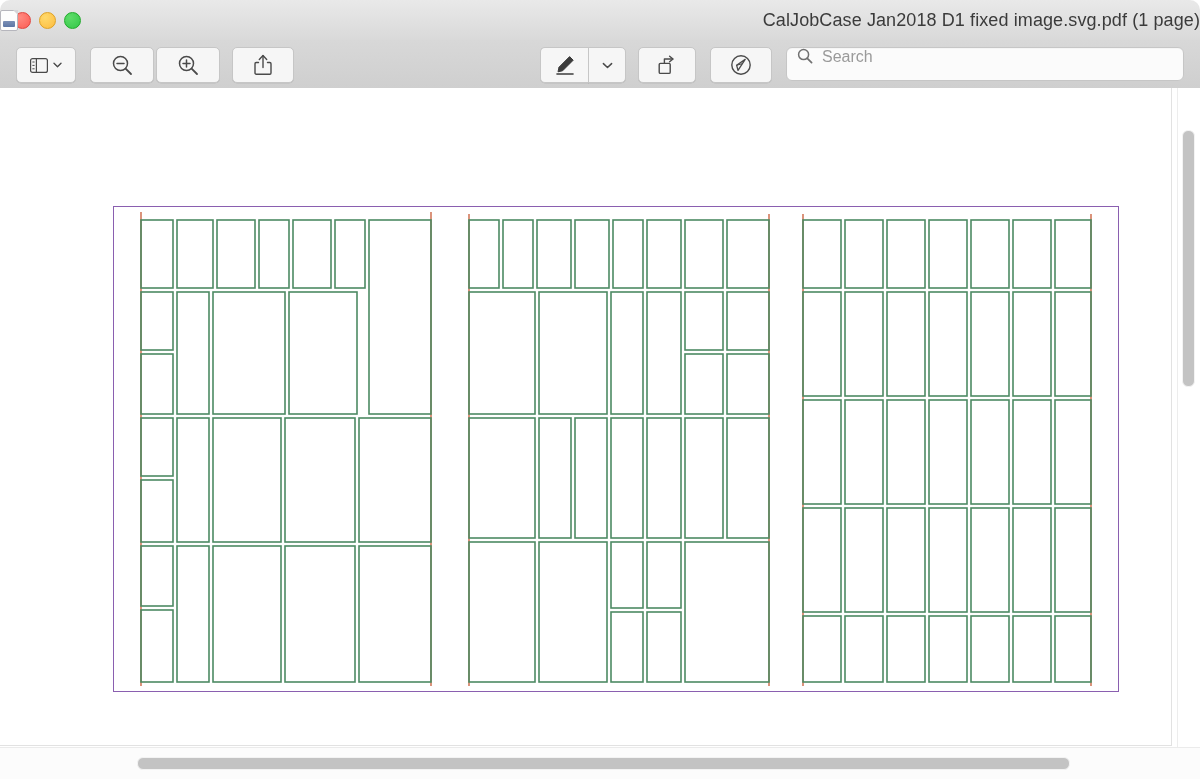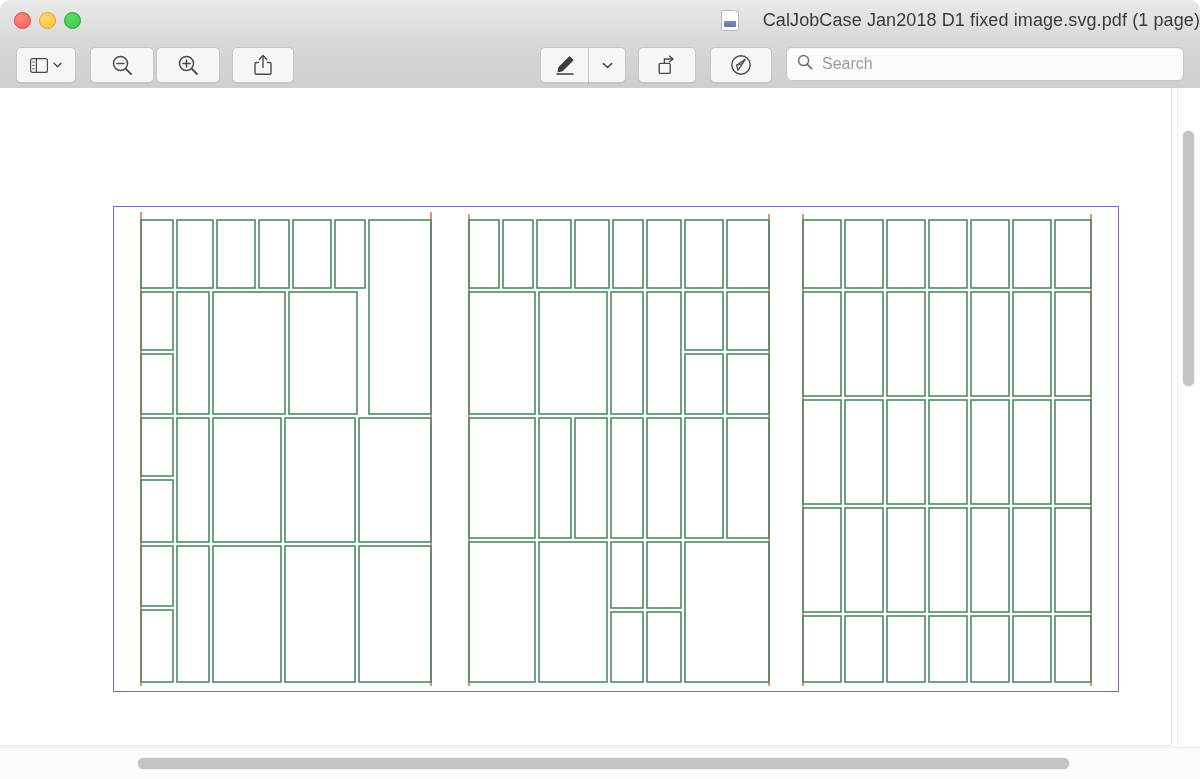--- a/index.html
+++ b/index.html
@@ -34,21 +34,21 @@
   .light {
     width: 15px; height: 15px; border-radius: 50%;
     display: block;
   }
   .light.close  { background: radial-gradient(circle at 35% 30%, #ff8a80, #fc5c54); border: 0.5px solid #e0443e; }
   .light.min    { background: radial-gradient(circle at 35% 30%, #ffd96b, #fdbc40); border: 0.5px solid #dea123; }
   .light.max    { background: radial-gradient(circle at 35% 30%, #5ddc68, #34c749); border: 0.5px solid #1faa29; }
 
   .title-wrap {
     position: absolute; left: 0; top: 0; width: 1200px; height: 40px;
-    display: flex; align-items: center; justify-content: flex-end;
+    display: flex; align-items: center; justify-content: space-between;
     gap: 24px;
   }
   .doc-icon {
     width: 16px; height: 19px;
     background: #fdfdfd;
     border: 1px solid #b6b6bd;
     border-radius: 2px;
     position: relative;
     flex: 0 0 auto;
   }
@@ -99,21 +99,21 @@
     background: #cfcfcf;
   }
 
   .search-field {
     position: absolute; top: 7px; left: 786px;
     width: 398px; height: 34px;
     background: #fbfbfb;
     border: 0.5px solid #c6c6c6;
     border-radius: 6px;
     box-shadow: inset 0 0.5px 1px rgba(0,0,0,0.05);
-    display: flex; align-items: center; padding-left: 10px;
+    display: flex; align-items: flex-start; padding-left: 10px;
     box-sizing: border-box;
   }
   .search-placeholder {
     font-size: 16px; color: #9a9a9a; margin-left: 9px;
   }
 
   
   .content {
     position: absolute; left: 0; top: 88px;
     width: 1200px; height: 691px;

